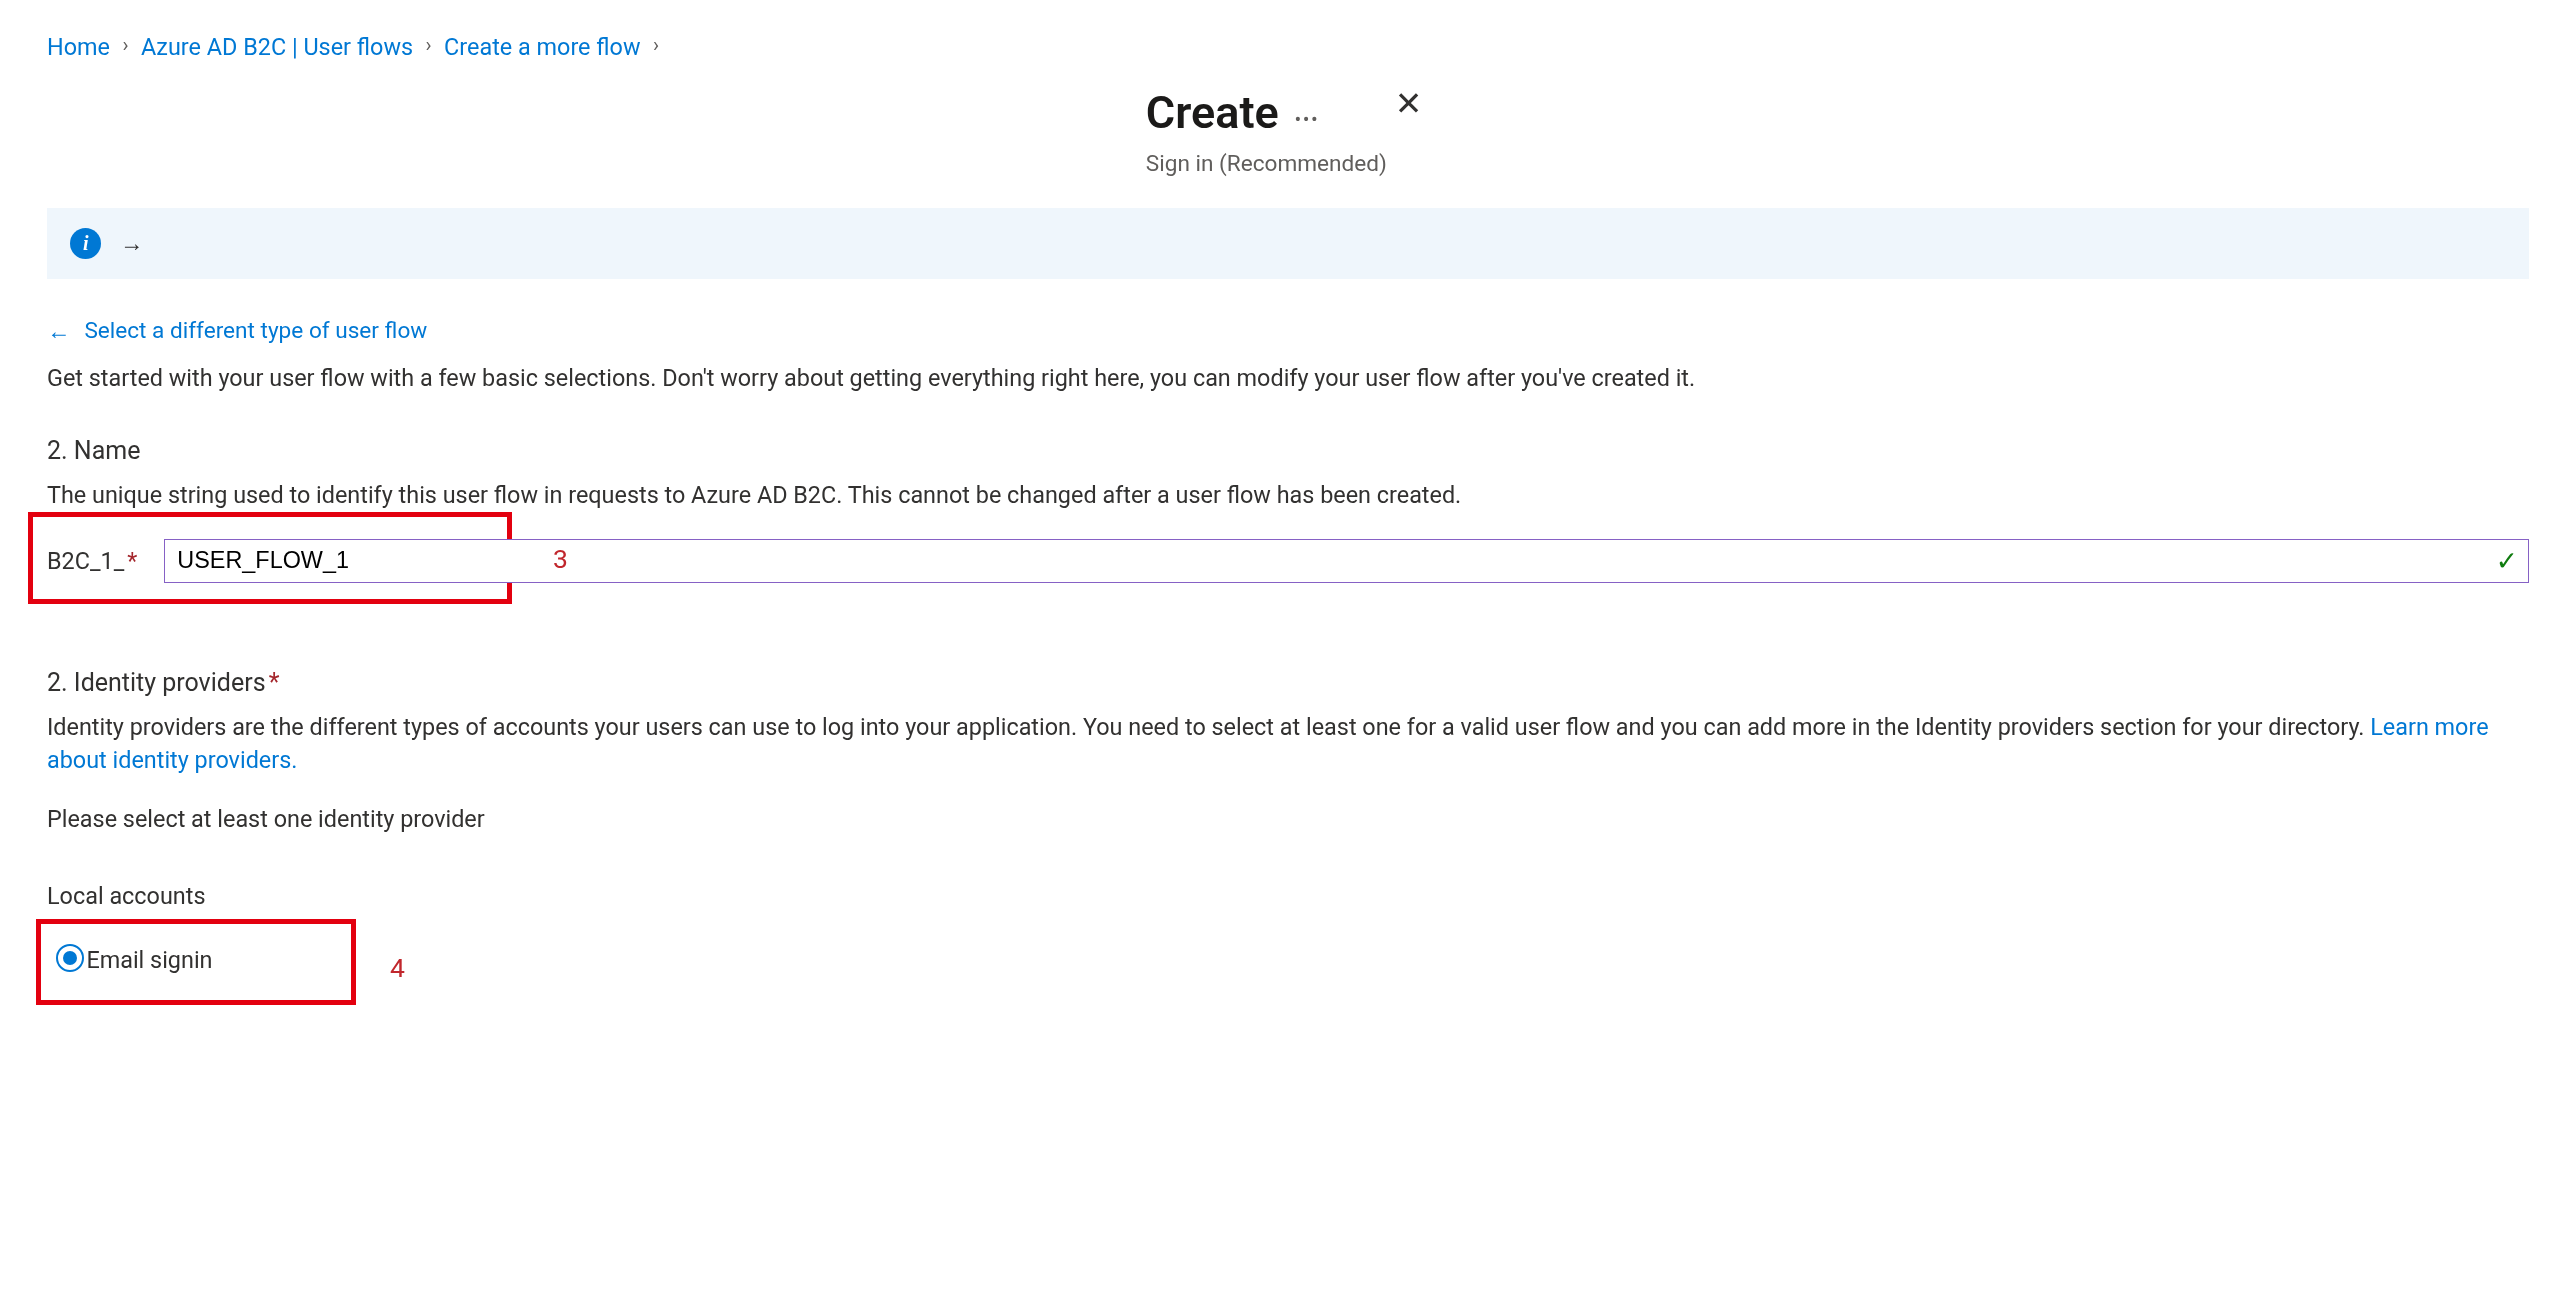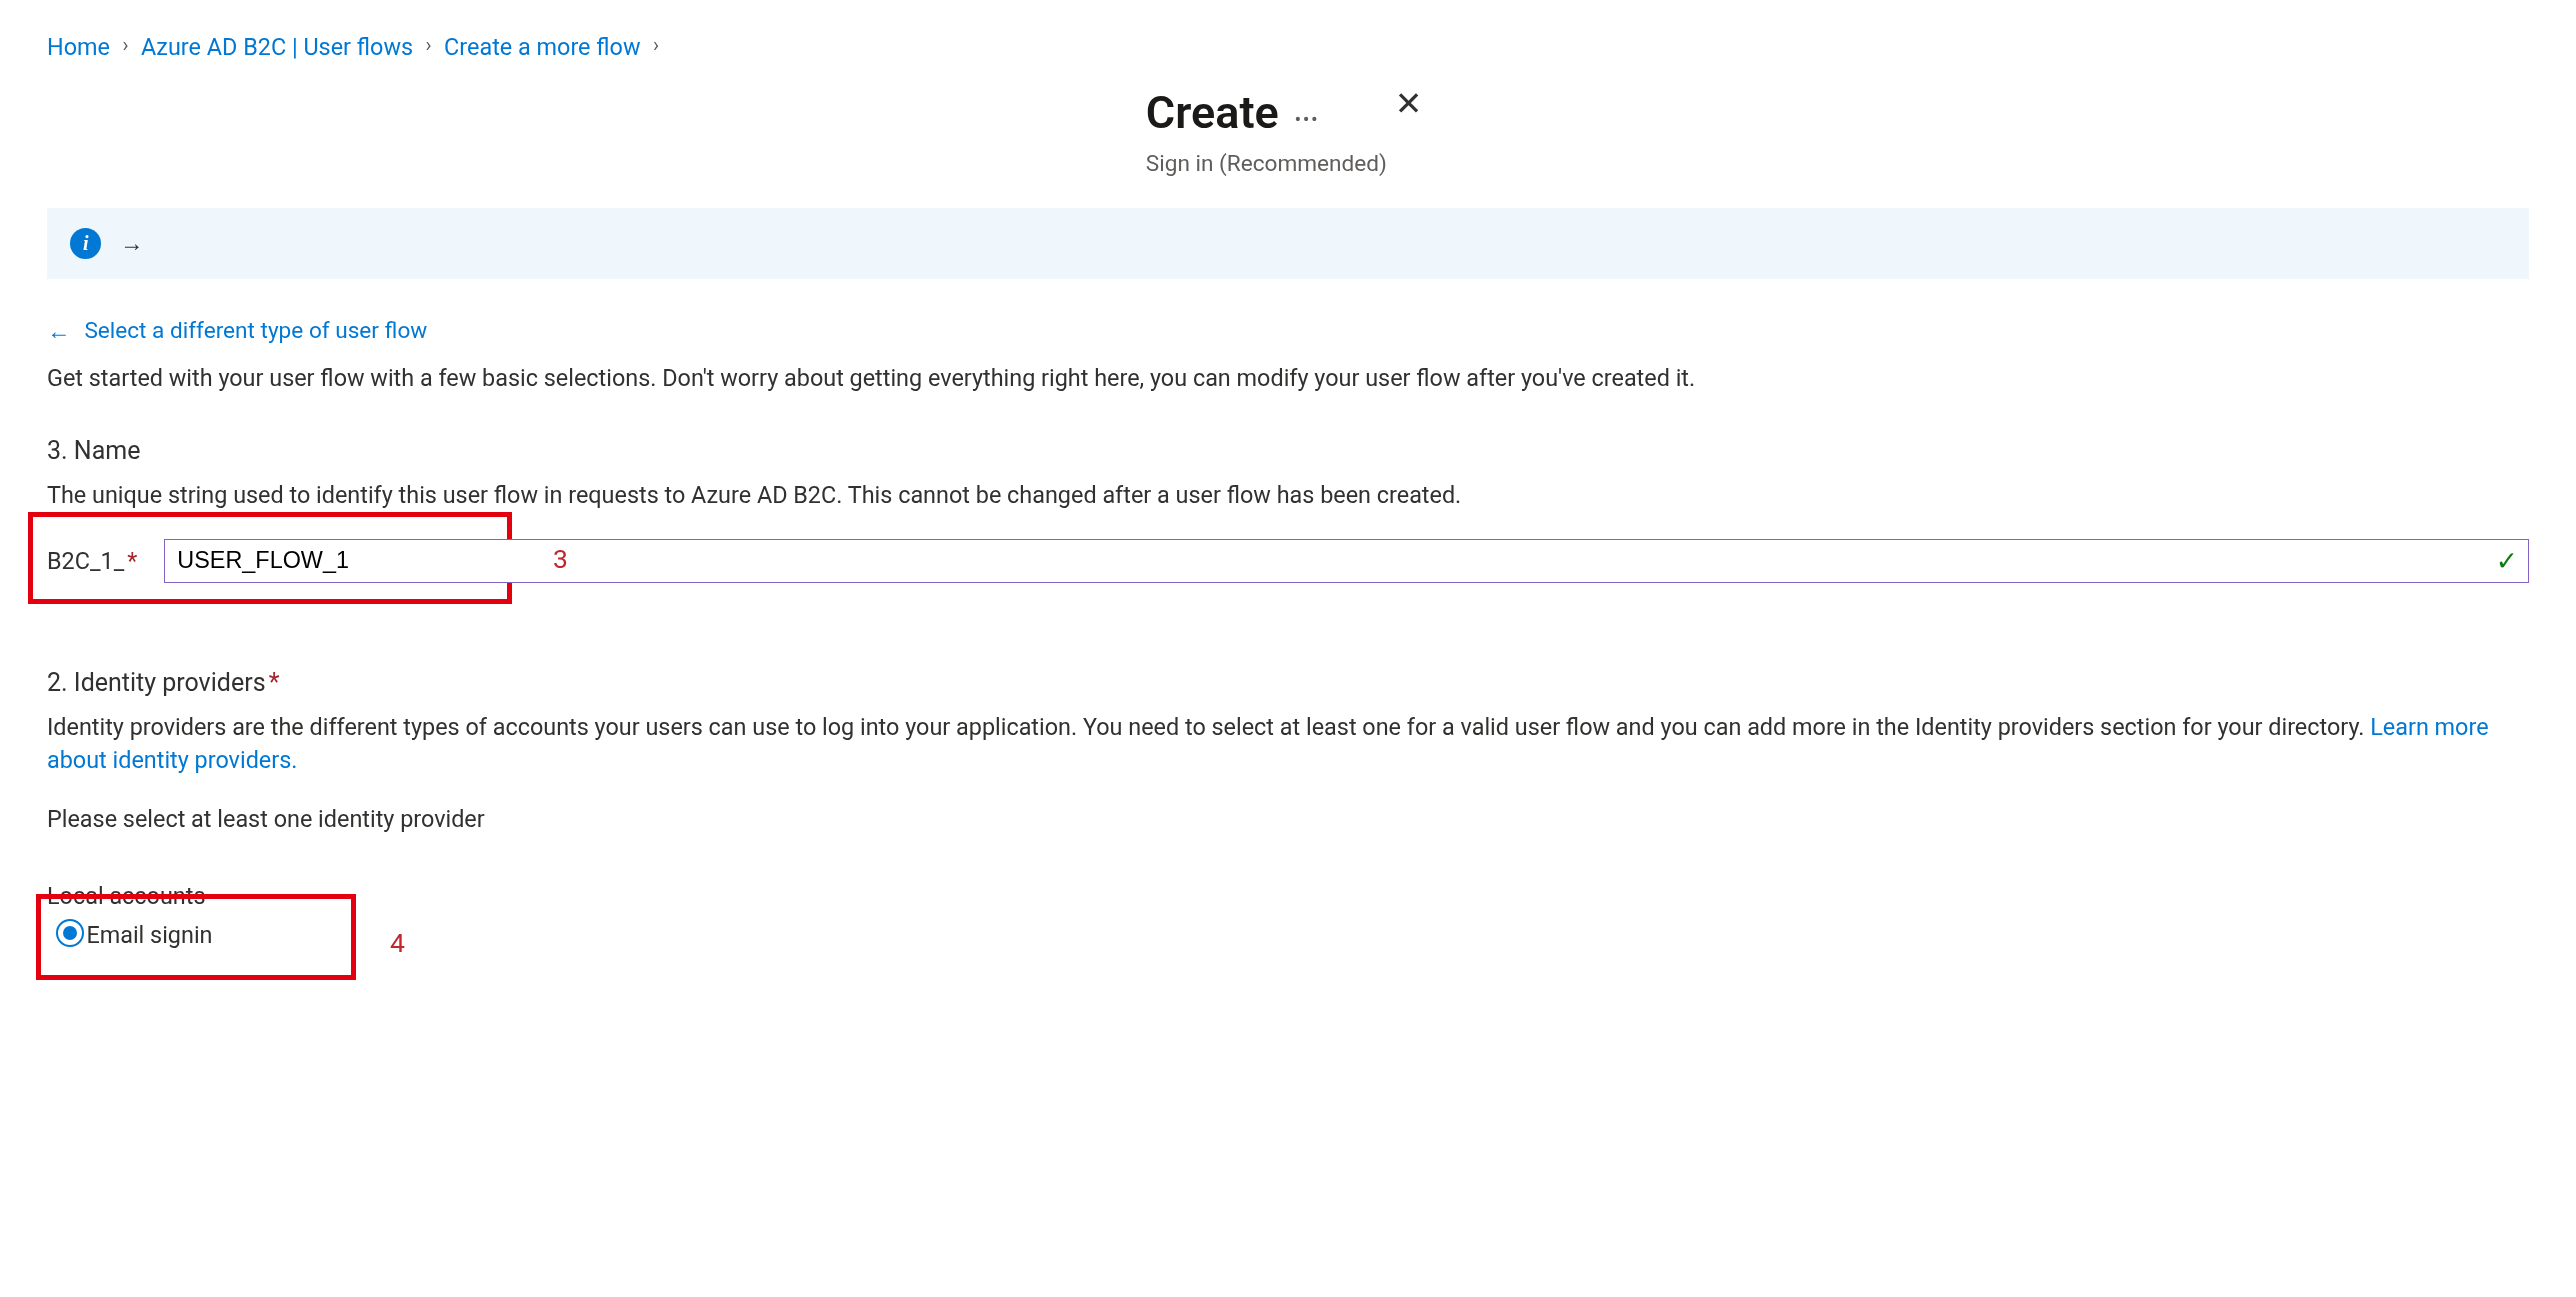--- a/index.html
+++ b/index.html
@@ -123,21 +123,21 @@
     font-size:26.5px;
   }
   .annot {
     color:#c1272d;
     font-size:26.5px;
     margin-left:22px;
   }
   .annot3 { position:absolute; left:484px; top:1.6px; }
   .idp-block { margin-bottom:16px;}
   .select-at-least { margin:11px 0 44px; font-size:23.4px;}
-  .local-accounts-label { font-size:23.4px; color:#323130;}
+  .local-accounts-label { font-size:23.4px; margin-bottom:25px; color:#323130;}
   .radio-row {
     position:relative;
     display:inline-flex;
     align-items:flex-start;
     gap:2px;
     padding:6.2px 9.4px;
   }
   .red-box.box4 {
     left:-11px; top:-19px;
     width:320px; height:86px;
@@ -200,21 +200,21 @@
 
 
 <div class="back-row">
   <span class="back-arrow">←</span>
   <a href="#">Select a different type of user flow</a>
 </div>
 
 <p class="intro-text">Get started with your user flow with a few basic selections. Don't worry about getting everything right here, you can modify your user flow after you've created it.</p>
 
 
-<div class="section-heading">3. Name</div>
+<div class="section-heading">2. Name</div>
 <p class="section-desc">The unique string used to identify this user flow in requests to Azure AD B2C. This cannot be changed after a user flow has been created.</p>
 
 <div class="name-row">
   <span class="red-box box3"></span>
   <span class="name-prefix">
     <span>B2C_1_</span>
       <span class="req-star">*</span>
   </span>
   <span class="name-input-wrap">
     <input type="text" class="name-input" value="USER_FLOW_1" style="">

